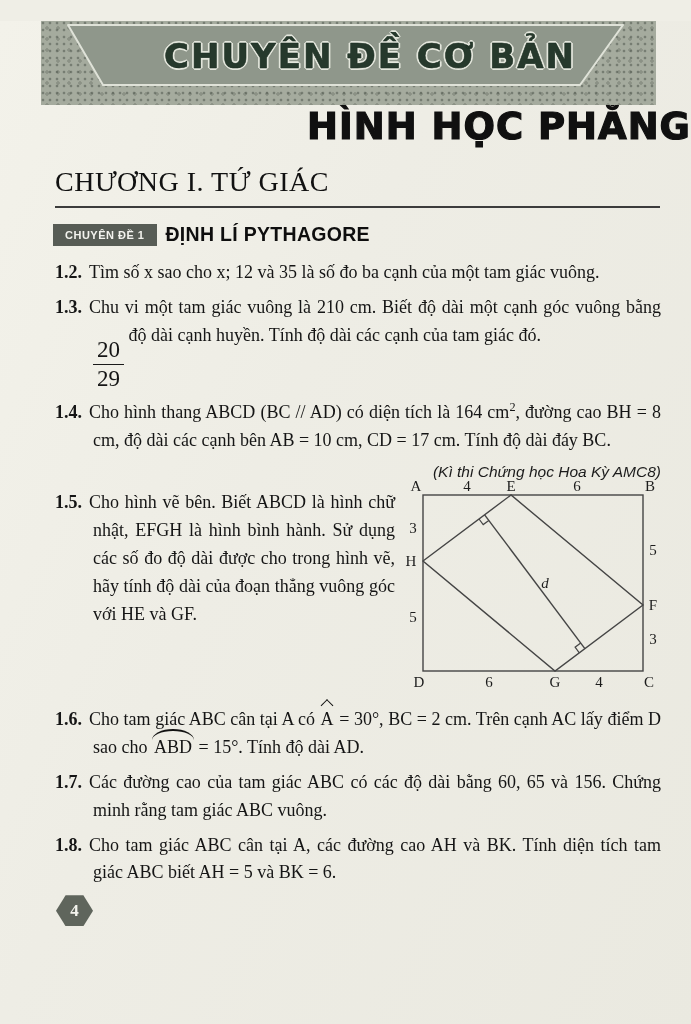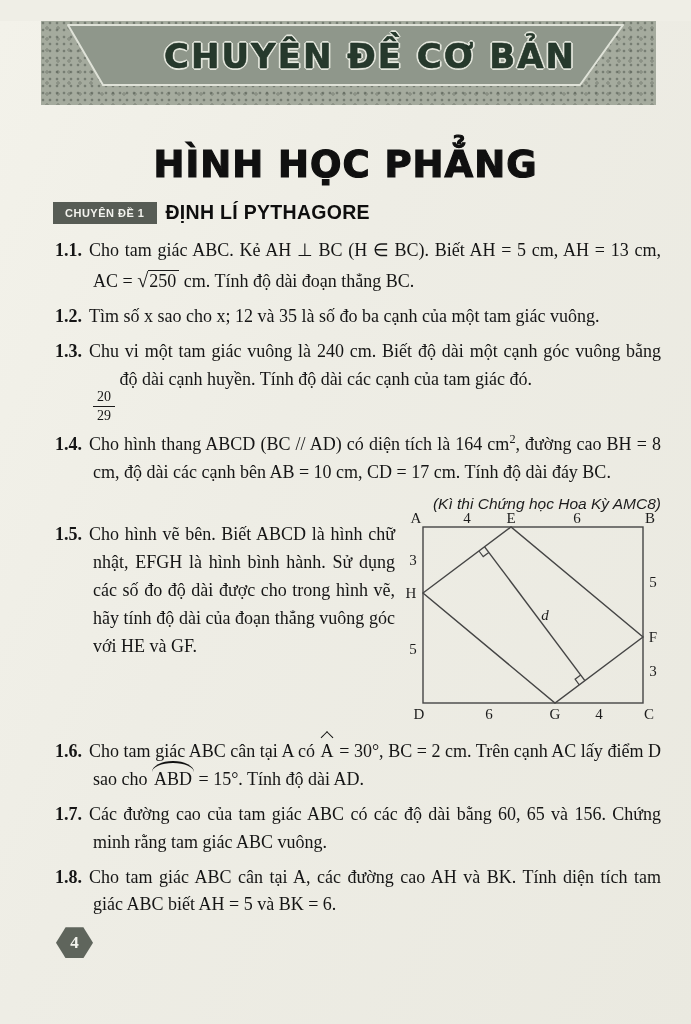--- a/index.html
+++ b/index.html
@@ -36,22 +36,21 @@
     -webkit-text-stroke:0.6px #1b2d21;
     text-shadow:
       -2px 0 #e3e6dc, 2px 0 #e3e6dc, 0 -2px #e3e6dc, 0 2px #e3e6dc,
       -1px -1px #e3e6dc, 1px -1px #e3e6dc, -1px 1px #e3e6dc, 1px 1px #e3e6dc;
     white-space:nowrap;
     padding-left:43px;
   }
 
   
   .main-title {
-    margin-top:38px;
-    text-align:center;
+    text-align:right;
     font-family:"DejaVu Sans", sans-serif;
     font-weight:bold;
     font-size:37px;
     letter-spacing:1px;
     color:#101010;
     -webkit-text-stroke:1.2px #101010;
   }
   .chapter-block { margin:18px 31px 0 55px; }
   .chapter {
     font-family:"Liberation Serif", serif;
@@ -93,21 +92,21 @@
   .prob { padding-left:38px; text-indent:-38px; margin-bottom:7px; }
   .num { font-weight:bold; margin-right:7px; }
 
   .sqrt { white-space:nowrap; }
   .sqrt-sym { font-size:1.12em; }
   .rad { border-top:1.6px solid #1a1a1a; padding:0 3px 0 1px; }
 
   .frac {
     display:inline-flex; flex-direction:column;
     vertical-align:-16px; line-height:1.12;
-    font-size:14px; text-align:center; text-indent:0;
+    font-size:23px; text-align:center; text-indent:0;
   }
   .frac-top { display:block; border-bottom:1.6px solid #1a1a1a; padding:0 4px 1px; }
   .frac-bot { display:block; padding-top:1px; }
 
   sup { font-size:.68em; }
 
   .hat { position:relative; display:inline-block; text-indent:0; padding:0 1px; }
   .hat::before {
     content:""; position:absolute; top:-5px; left:50%;
     width:8px; height:8px;
@@ -154,33 +153,36 @@
 
   <div class="banner">
     <svg class="banner-shape" width="615" height="84" viewBox="0 0 615 84">
       <polygon points="27,4 582,4 539,64 62,64" fill="#8f978b" stroke="#dfe2d8" stroke-width="2" stroke-linejoin="round"></polygon>
     </svg>
     <div class="banner-title">CHUYÊN ĐỀ CƠ BẢN</div>
   </div>
 
   <h1 class="main-title">HÌNH HỌC PHẲNG</h1>
 
+  <div class="chapter-block">
+    <h2 class="chapter">CHƯƠNG I. TỨ GIÁC</h2>
+    <div class="chapter-rule"></div>
+  </div>
 
   <div class="section-row">
     <span class="badge">CHUYÊN ĐỀ 1</span>
     <span class="section-title">ĐỊNH LÍ PYTHAGORE</span>
   </div>
 
   <div class="problems">
 
-    <p class="prob"><b class="num">1.1.</b><span>Cho tam giác ABC. Kẻ AH ⊥ BC (H ∈ BC). Biết AH = 5 cm, AH = 13 cm, AC = </span><span class="sqrt"><span class="sqrt-sym">√</span><span class="rad">250</span></span><span> cm. Tính độ dài đoạn thẳng BC.</span></p>
 
     <p class="prob"><b class="num">1.2.</b><span>Tìm số x sao cho x; 12 và 35 là số đo ba cạnh của một tam giác vuông.</span></p>
 
-    <p class="prob"><b class="num">1.3.</b><span>Chu vi một tam giác vuông là 240 cm. Biết độ dài một cạnh góc vuông bằng </span><span class="frac">
+    <p class="prob"><b class="num">1.3.</b><span>Chu vi một tam giác vuông là 210 cm. Biết độ dài một cạnh góc vuông bằng </span><span class="frac">
           <span class="frac-top">20</span>
           <span class="frac-bot">29</span>
         </span><span> độ dài cạnh huyền. Tính độ dài các cạnh của tam giác đó.</span></p>
 
     <p class="prob"><b class="num">1.4.</b><span>Cho hình thang ABCD (BC // AD) có diện tích là 164 cm</span><sup>2</sup><span>, đường cao BH = 8 cm, độ dài các cạnh bên AB = 10 cm, CD = 17 cm. Tính độ dài đáy BC.</span></p>
 
     <div class="attribution">(Kì thi Chứng học Hoa Kỳ AMC8)</div>
 
     <div class="row5">
       <p class="prob p5text"><b class="num">1.5.</b><span>Cho hình vẽ bên. Biết ABCD là hình chữ nhật, EFGH là hình bình hành. Sử dụng các số đo độ dài được cho trong hình vẽ, hãy tính độ dài của đoạn thẳng vuông góc với HE và GF.</span></p>

